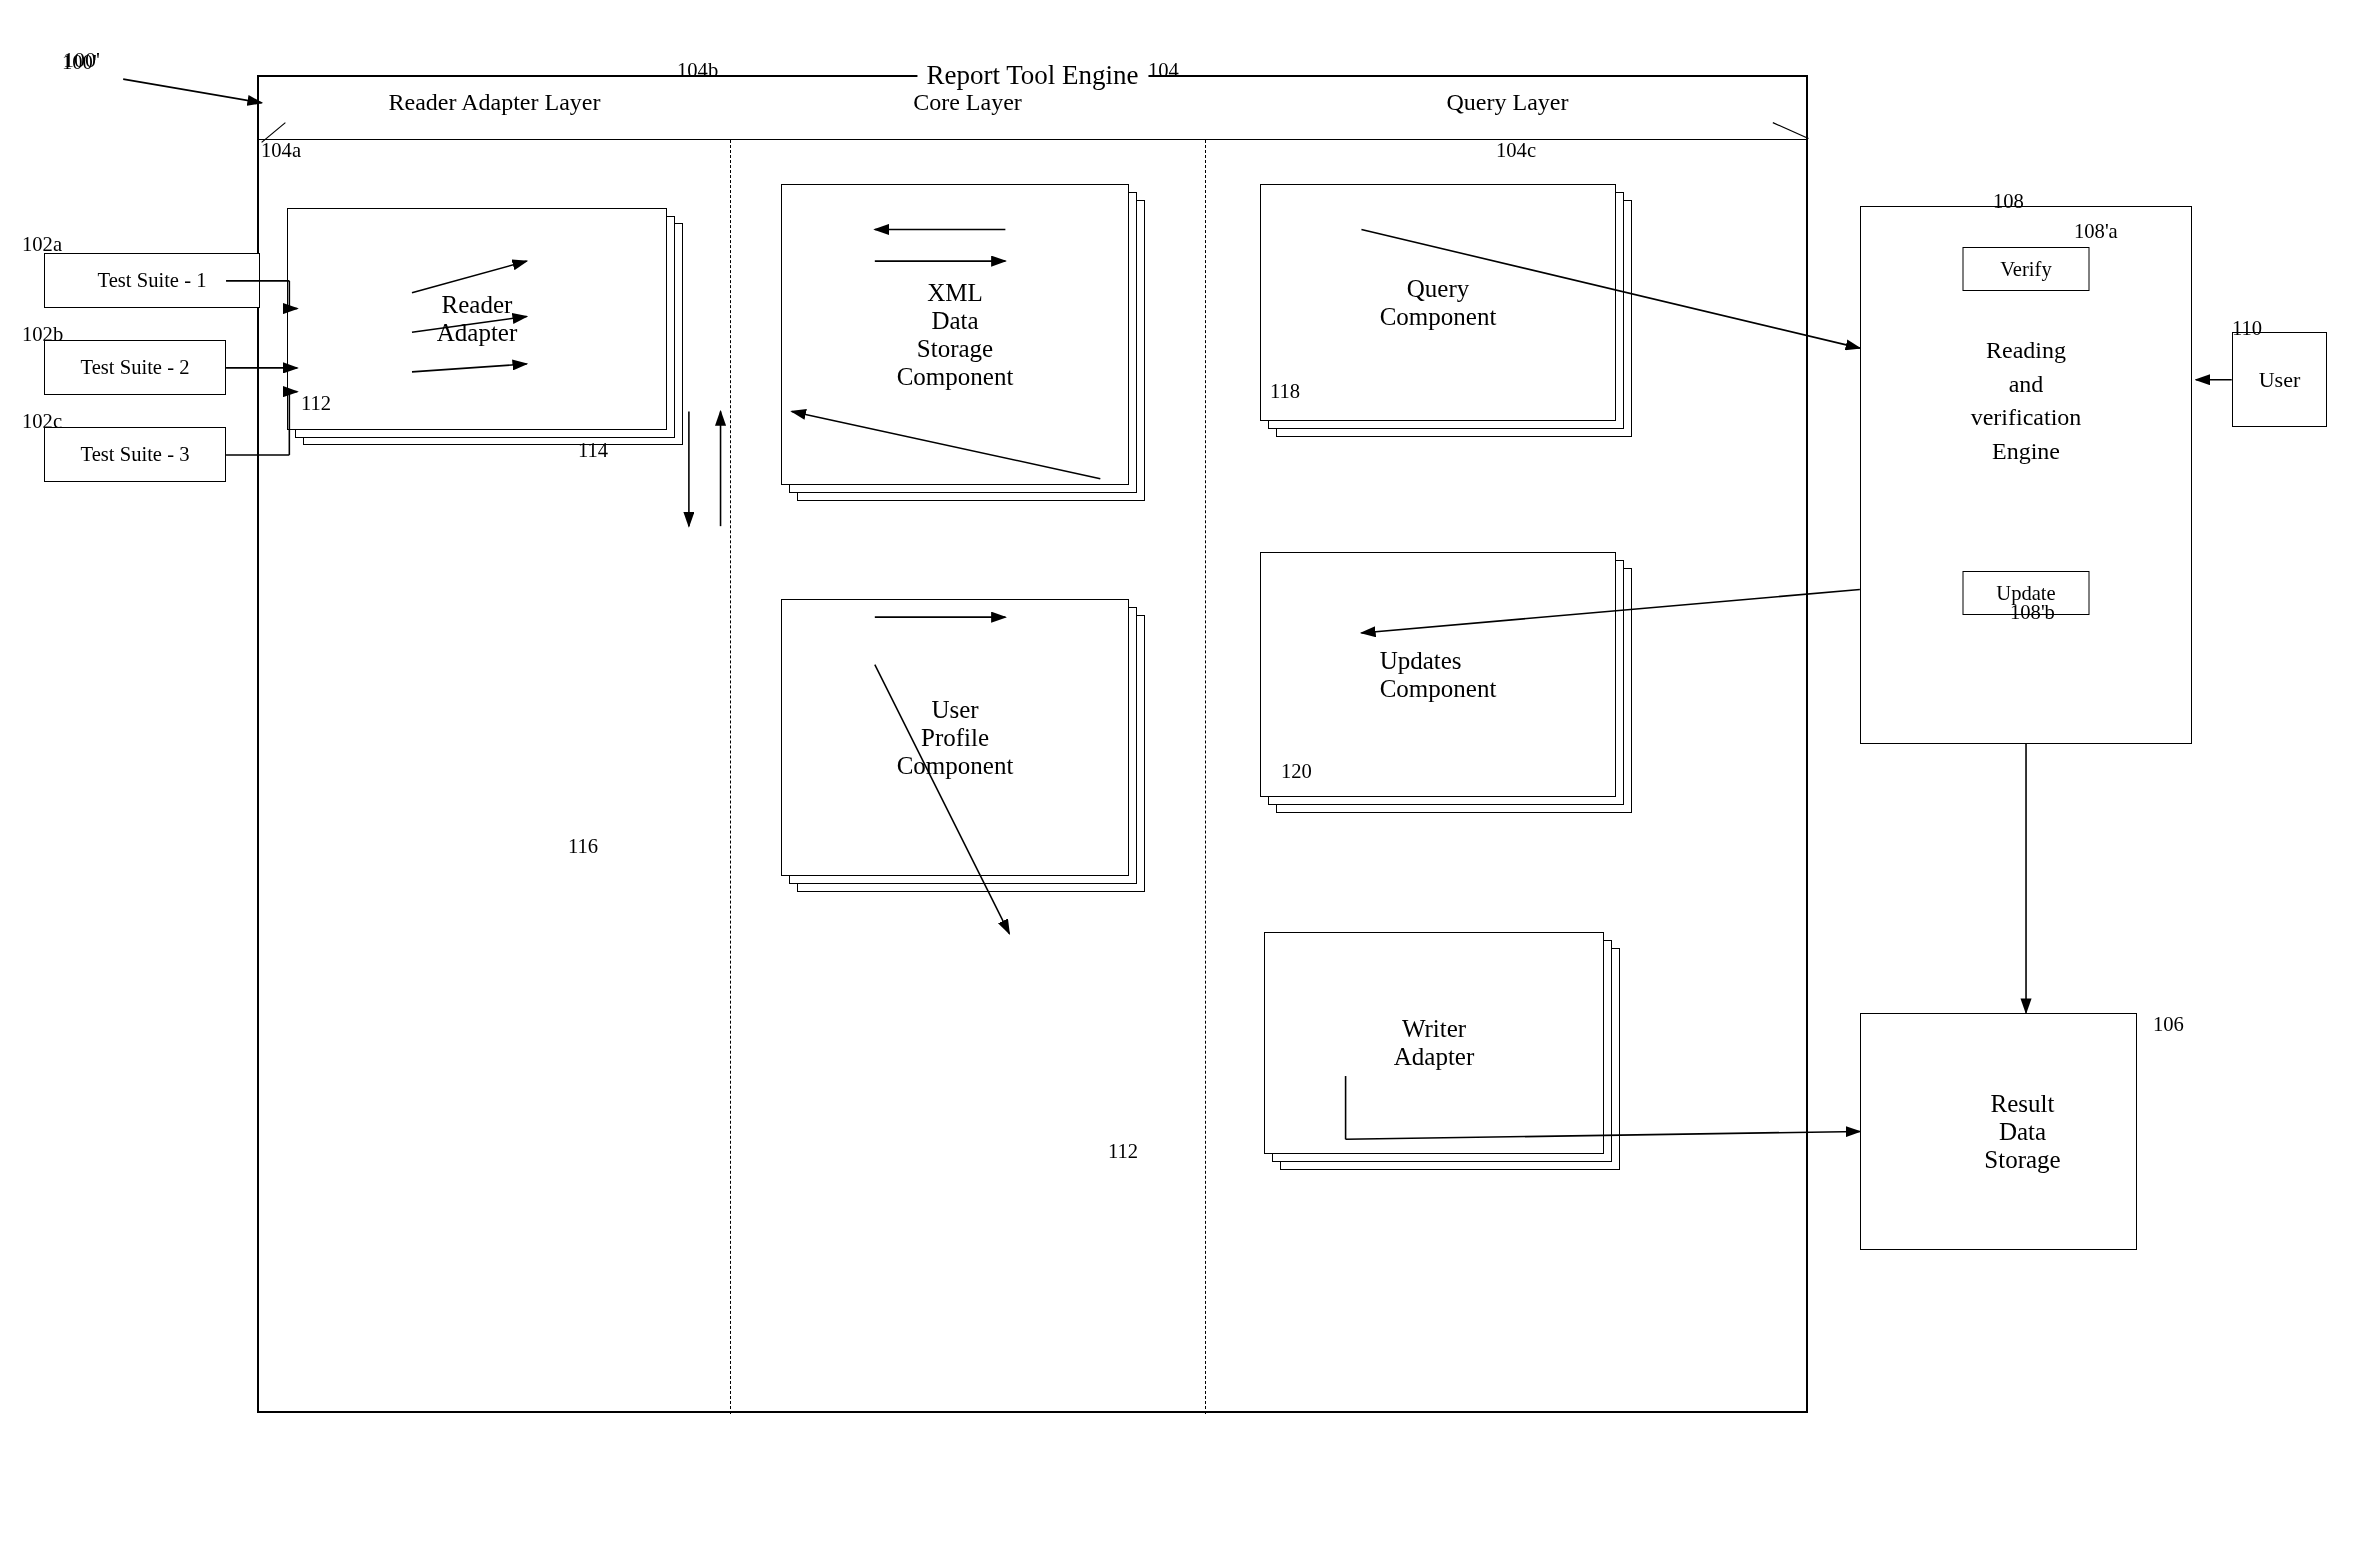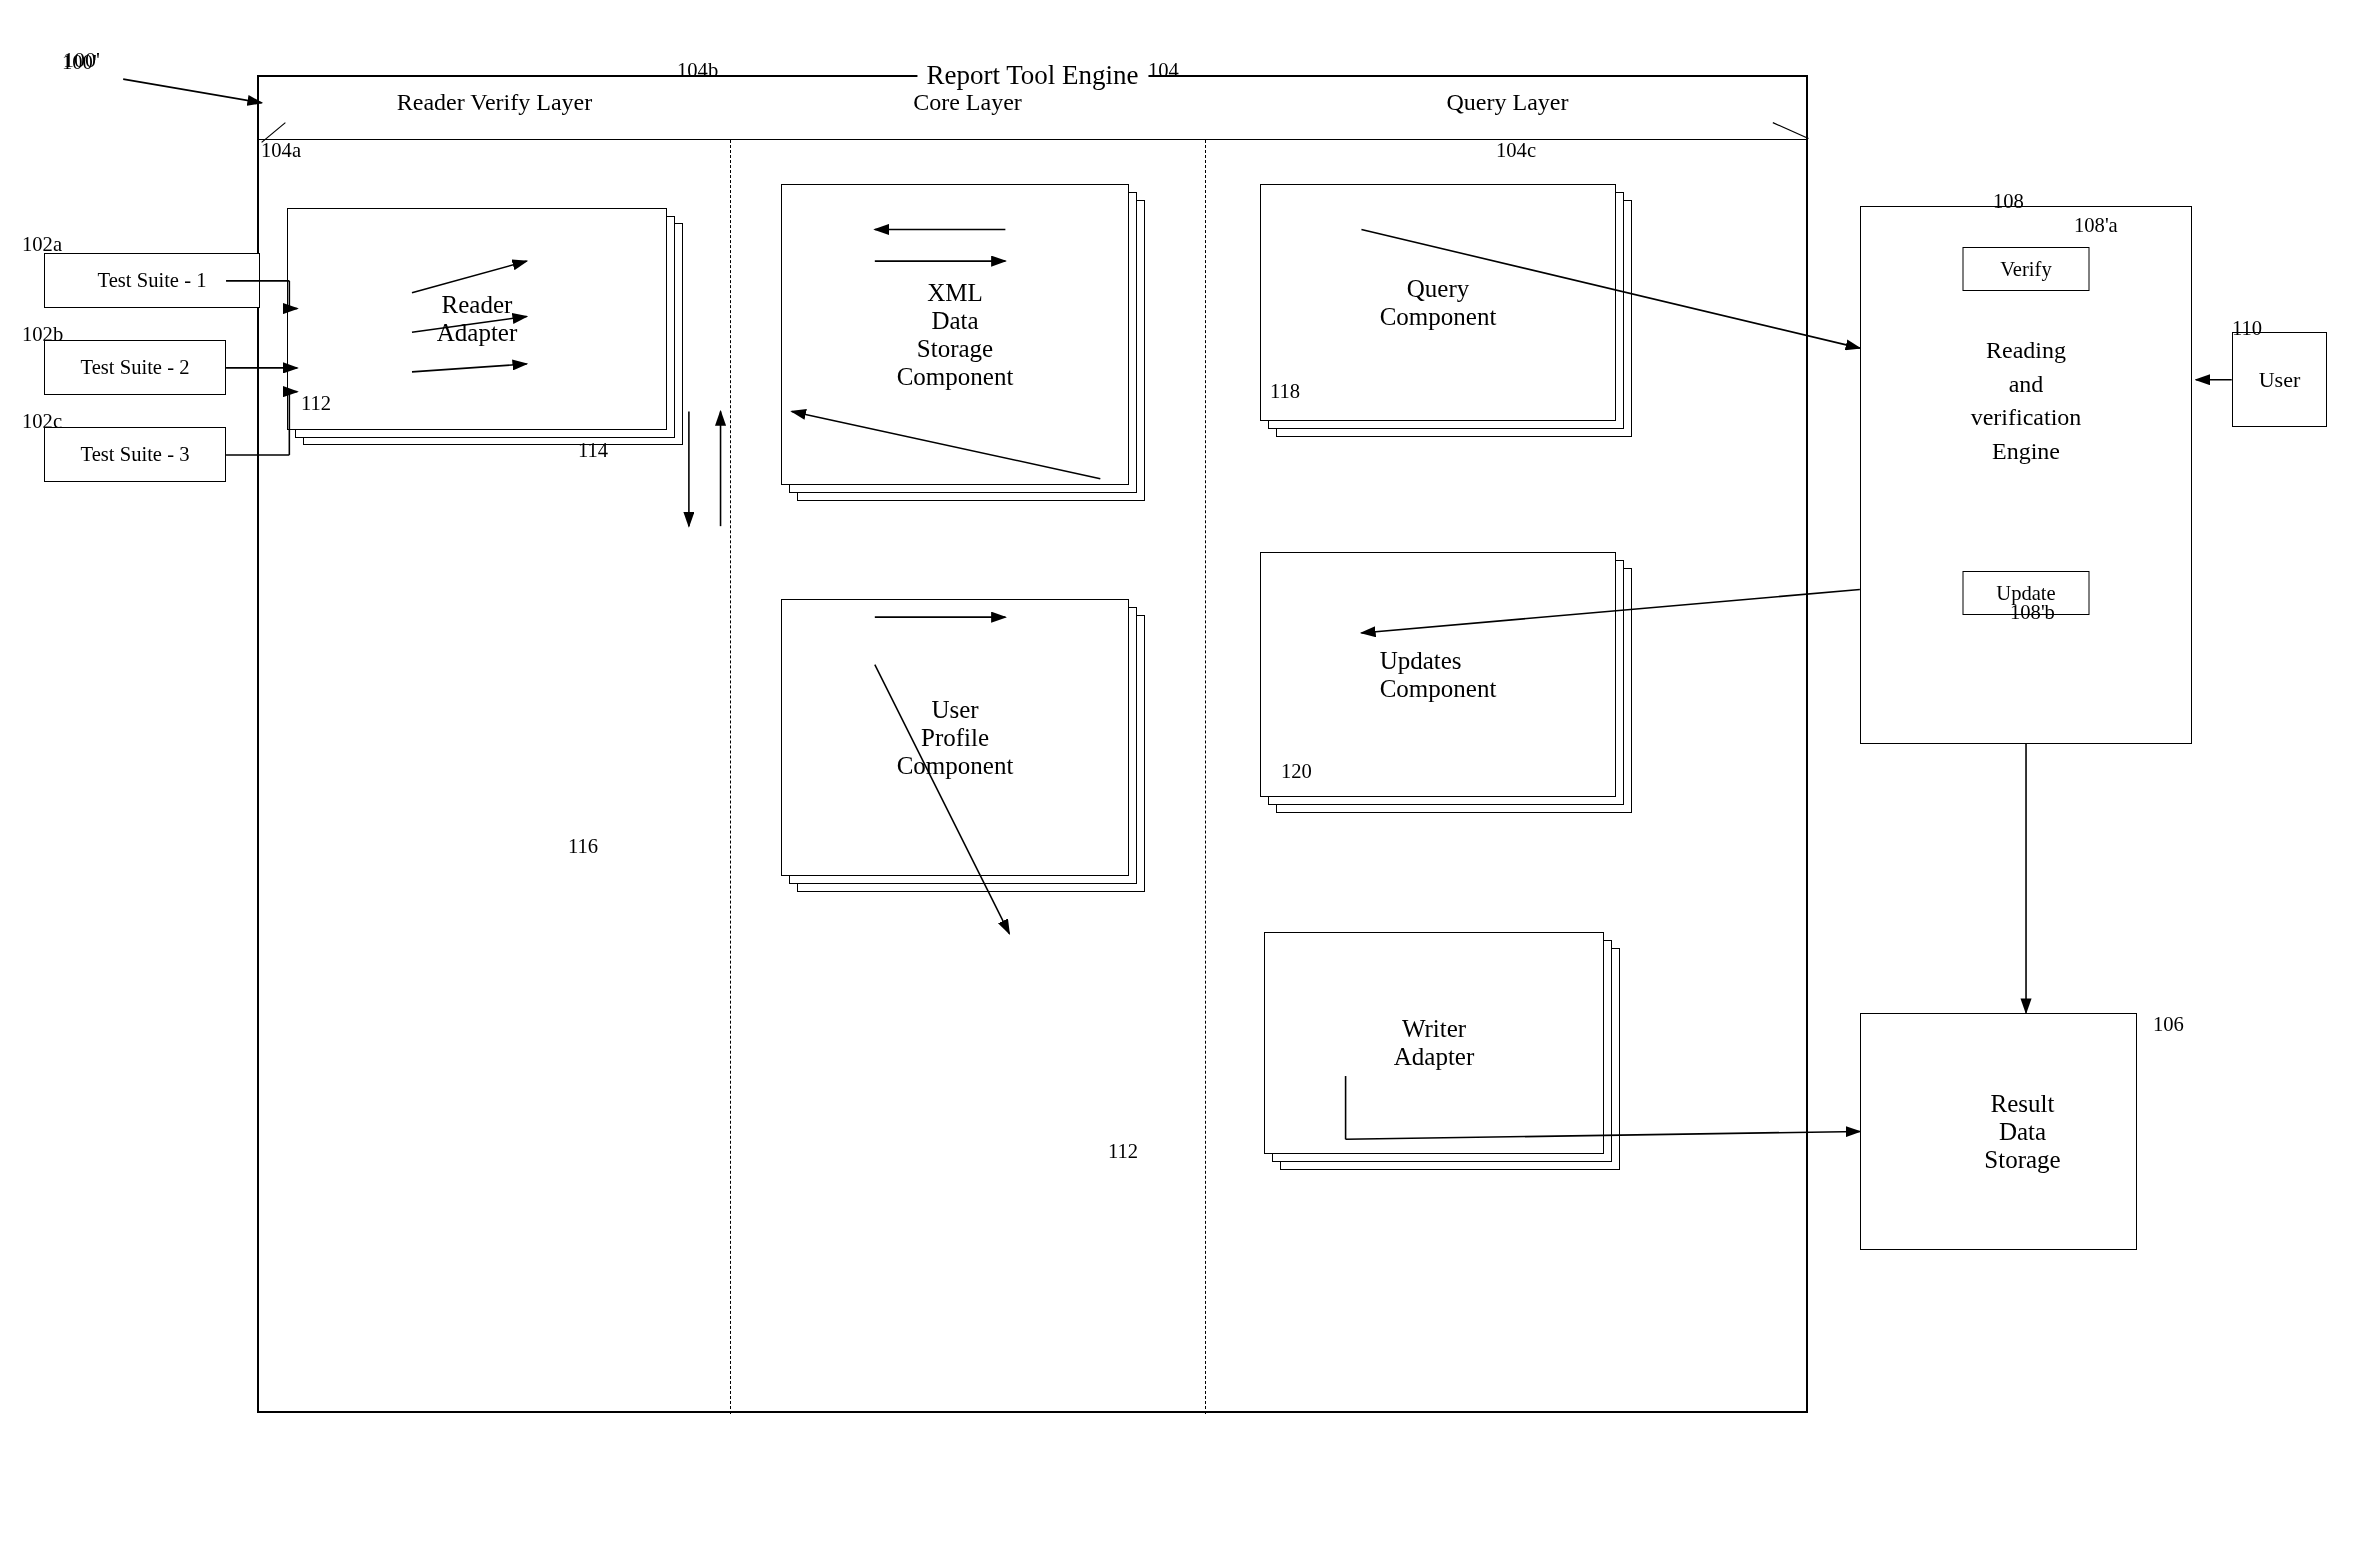--- a/index.html
+++ b/index.html
@@ -52,21 +52,21 @@
 
   <div style="position:absolute; top:75px; left:257px; width:1551px; height:1338px; border:2.4px solid #000; background:#fff;">
 
     <div style="position:absolute; top:-17.4px; left:50%; transform:translateX(-50%); font-size:27px; background:#fff; padding:0 9.5px; white-space:nowrap; font-family:'Times New Roman',serif;">Report Tool Engine</div>
 
     <div style="position:absolute; top:63px; left:471px; width:1.6px; height:1274px; border-left:1.6px dashed #000;"></div>
 
     <div style="position:absolute; top:63px; left:946px; width:1.6px; height:1274px; border-left:1.6px dashed #000;"></div>
 
     <div style="position:absolute; top:0; left:0; width:100%; height:63px; border-bottom:1.6px solid #000;">
-      <div style="position:absolute; top:12px; left:0; width:471px; text-align:center; font-size:24px; font-family:'Times New Roman',serif;">Reader Verify Layer</div>
+      <div style="position:absolute; top:12px; left:0; width:471px; text-align:center; font-size:24px; font-family:'Times New Roman',serif;">Reader Adapter Layer</div>
       <div style="position:absolute; top:12px; left:471px; width:475px; text-align:center; font-size:24px; font-family:'Times New Roman',serif;">Core Layer</div>
       <div style="position:absolute; top:12px; left:946px; width:605px; text-align:center; font-size:24px; font-family:'Times New Roman',serif;">Query Layer</div>
     </div>
 
     <div style="position:absolute; top:146px; left:44px; width:380px; height:222px; border:1.6px solid #000; background:#fff;"></div>
     <div style="position:absolute; top:139px; left:36px; width:380px; height:222px; border:1.6px solid #000; background:#fff;"></div>
     <div style="position:absolute; top:131px; left:28px; width:380px; height:222px; border:1.6px solid #000; background:#fff;">
       <div style="position:absolute; top:50%; left:50%; transform:translate(-50%,-50%); font-size:25px; text-align:center; font-family:'Times New Roman',serif;">Reader<br>Adapter</div>
     </div>
 
@@ -135,21 +135,21 @@
 
     <div style="position:absolute; top:40px; left:50%; transform:translateX(-50%); width:127px; height:44px; border:1.6px solid #000; background:#fff; display:flex; align-items:center; justify-content:center; font-size:20.6px;">Verify</div>
 
     <div style="position:absolute; top:127px; left:50%; transform:translateX(-50%); font-size:24px; text-align:center; line-height:1.4; white-space:nowrap;">Reading<br>and<br>verification<br>Engine</div>
 
     <div style="position:absolute; top:364px; left:50%; transform:translateX(-50%); width:127px; height:44px; border:1.6px solid #000; background:#fff; display:flex; align-items:center; justify-content:center; font-size:20.6px;">Update</div>
   </div>
 
   <span class="ref-label" style="top:190px; left:1993px;">108</span>
 
-  <span class="ref-label" style="top:214px; left:2074px;">108'a</span>
+  <span class="ref-label" style="top:220px; left:2074px;">108'a</span>
 
   <span class="ref-label" style="top:601px; left:2010px;">108'b</span>
 
   <div style="position:absolute; top:332px; left:2232px; width:95px; height:95px; border:1.6px solid #000; background:#fff; display:flex; align-items:center; justify-content:center; font-size:22px; font-family:'Times New Roman',serif;">User</div>
   <span class="ref-label" style="top:317px; left:2232px;">110</span>
 
   <div style="position:absolute; top:1013px; left:1860px; width:277px; height:237px; border:1.6px solid #000; background:#fff; display:flex; align-items:center; justify-content:center; font-size:25px; text-align:center; font-family:'Times New Roman',serif;padding-left:48px;">Result<br>Data<br>Storage</div>
   <span class="ref-label" style="top:1013px; left:2153px;">106</span>
 
   <svg class="arrows" xmlns="http://www.w3.org/2000/svg" viewBox="0 0 2989 1978" width="2366" height="1565">

